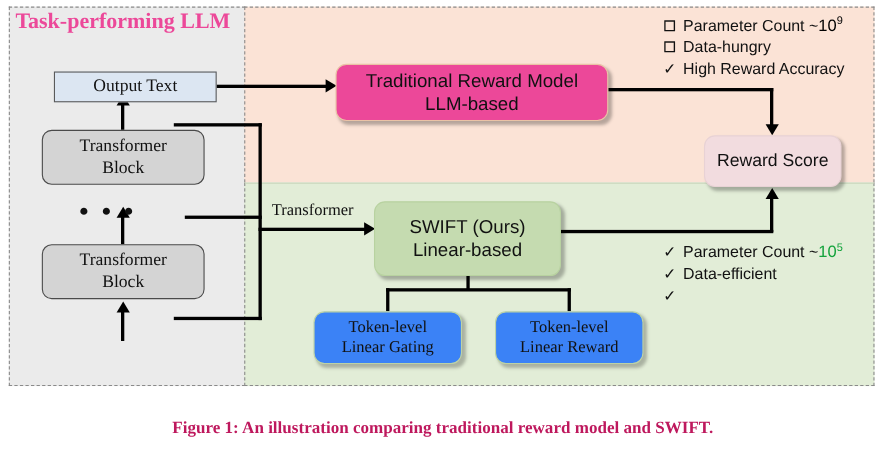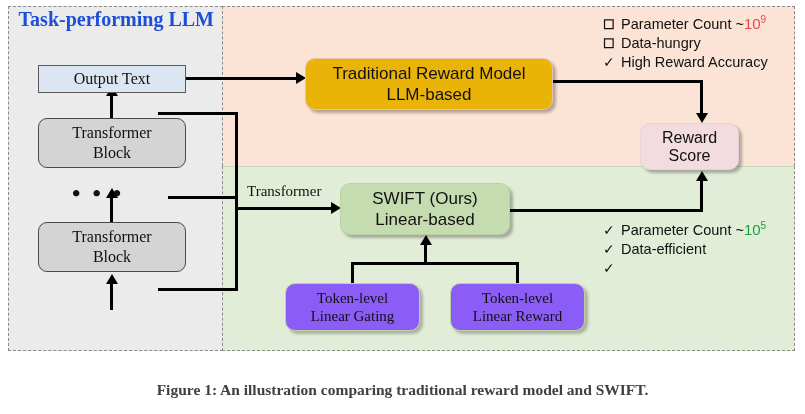--- a/index.html
+++ b/index.html
@@ -43,56 +43,57 @@
     border: 1px dashed #8a8a8a;
     border-left: 1px dashed #8a8a8a;
     border-top: 1px solid #c9d6bb;
   }
 
   
   #llm-title {
     position: absolute;
     left: 14px; top: 8px;
     width: 200px;
-    text-align: right;
+    text-align: left;
     font-family: "Liberation Serif", serif;
     font-weight: bold;
     font-size: 20px;
     line-height: 23px;
-    color: #1d4ed8;
+    color: #ec4899;
   }
 
   
   .box {
     position: absolute;
     box-sizing: border-box;
     display: flex;
     align-items: center;
     justify-content: center;
     text-align: center;
     color: #111;
     white-space: pre-line;
   }
   .box-serif { font-family: "Liberation Serif", serif; }
   .box-sans  { font-family: "Liberation Sans", sans-serif; }
 
   .io-box {
     background: #dce6f2;
     border: 1px solid #5a5a5a;
     font-size: 16px;
+    margin-left: 11px;
   }
   .tf-box {
     background: #d4d4d4;
     border: 1px solid #4a4a4a;
     border-radius: 9px;
     font-size: 16px;
     line-height: 20px;
   }
   .rm-box {
-    background: #eab308;
+    background: #ec4899;
     border: 1px solid #eac3a6;
     border-radius: 10px;
     font-size: 17px;
     line-height: 21px;
     box-shadow: 3px 3px 3px rgba(0,0,0,0.28);
   }
   .swift-box {
     background: #c5dbb0;
     border: 1px solid #b8d2a0;
     border-radius: 10px;
@@ -101,36 +102,36 @@
     box-shadow: 3px 3px 3px rgba(0,0,0,0.28);
   }
   .score-box {
     background: #f2dcdf;
     border: 1px solid #e8d2d5;
     border-radius: 10px;
     font-size: 16px;
     box-shadow: 3px 3px 3px rgba(0,0,0,0.28);
   }
   .token-box {
-    background: #8b5cf6;
+    background: #3b82f6;
     border: 1px solid #bcd2a6;
     border-radius: 10px;
     font-family: "Liberation Serif", serif;
     font-size: 15px;
     line-height: 18px;
     box-shadow: 3px 3px 3px rgba(0,0,0,0.25);
   }
 
   #box-output    { left: 38px;  top: 65px;  width: 148px; height: 28px; }
   #box-input     { left: 38px;  top: 310px; width: 148px; height: 28px; }
   #box-tf-top    { left: 38px;  top: 118px; width: 148px; height: 50px; }
   #box-tf-bottom { left: 38px;  top: 222px; width: 148px; height: 50px; }
   #box-traditional { left: 305px; top: 58px;  width: 248px; height: 52px; }
-  #box-swift     { left: 340px; top: 183px; width: 170px; height: 52px; }
-  #box-score     { left: 640px; top: 123px; width: 99px; height: 47px; }
+  #box-swift     { left: 340px; top: 183px; width: 170px; height: 68px; }
+  #box-score     { left: 640px; top: 123px; width: 125px; height: 47px; }
   #box-gating    { left: 285px; top: 283px; width: 135px; height: 48px; }
   #box-reward    { left: 450px; top: 283px; width: 135px; height: 48px; }
 
   
   #ellipsis {
     position: absolute;
     left: 72px; top: 183px;
     font-family: "Liberation Serif", serif;
     font-size: 24px;
     font-weight: bold;
@@ -166,21 +167,21 @@
     width: 18px;
     flex: 0 0 18px;
     font-size: 14px;
     text-align: left;
   }
   .bullet-mark.square {
     font-size: 13px;
     font-weight: bold;
   }
   .bullet-text { display: inline-block; }
-  .exp-red   { color: #ef4444; font-size: 15px; }
+  .exp-red   { color: #000000; font-size: 15px; }
   .exp-green { color: #14a33c; font-size: 15px; }
   .exp-red sup, .exp-green sup { font-size: 10px; }
 
   #list-traditional { left: 603px; top: 14px; }
   #list-swift       { left: 603px; top: 220px; }
 
   
   .line {
     position: absolute;
     background: #000;
@@ -210,21 +211,21 @@
 
   
   #caption {
     position: absolute;
     left: 0; top: 381px;
     width: 805px;
     text-align: center;
     font-family: "Liberation Serif", serif;
     font-weight: bold;
     font-size: 15.5px;
-    color: #404040;
+    color: #be185d;
   }
 </style>
 </head>
 <body>
 
 <div id="page">
 
   <div class="panel" id="panel-llm"></div>
   <div class="panel" id="panel-traditional"></div>
   <div class="panel" id="panel-swift"></div>

